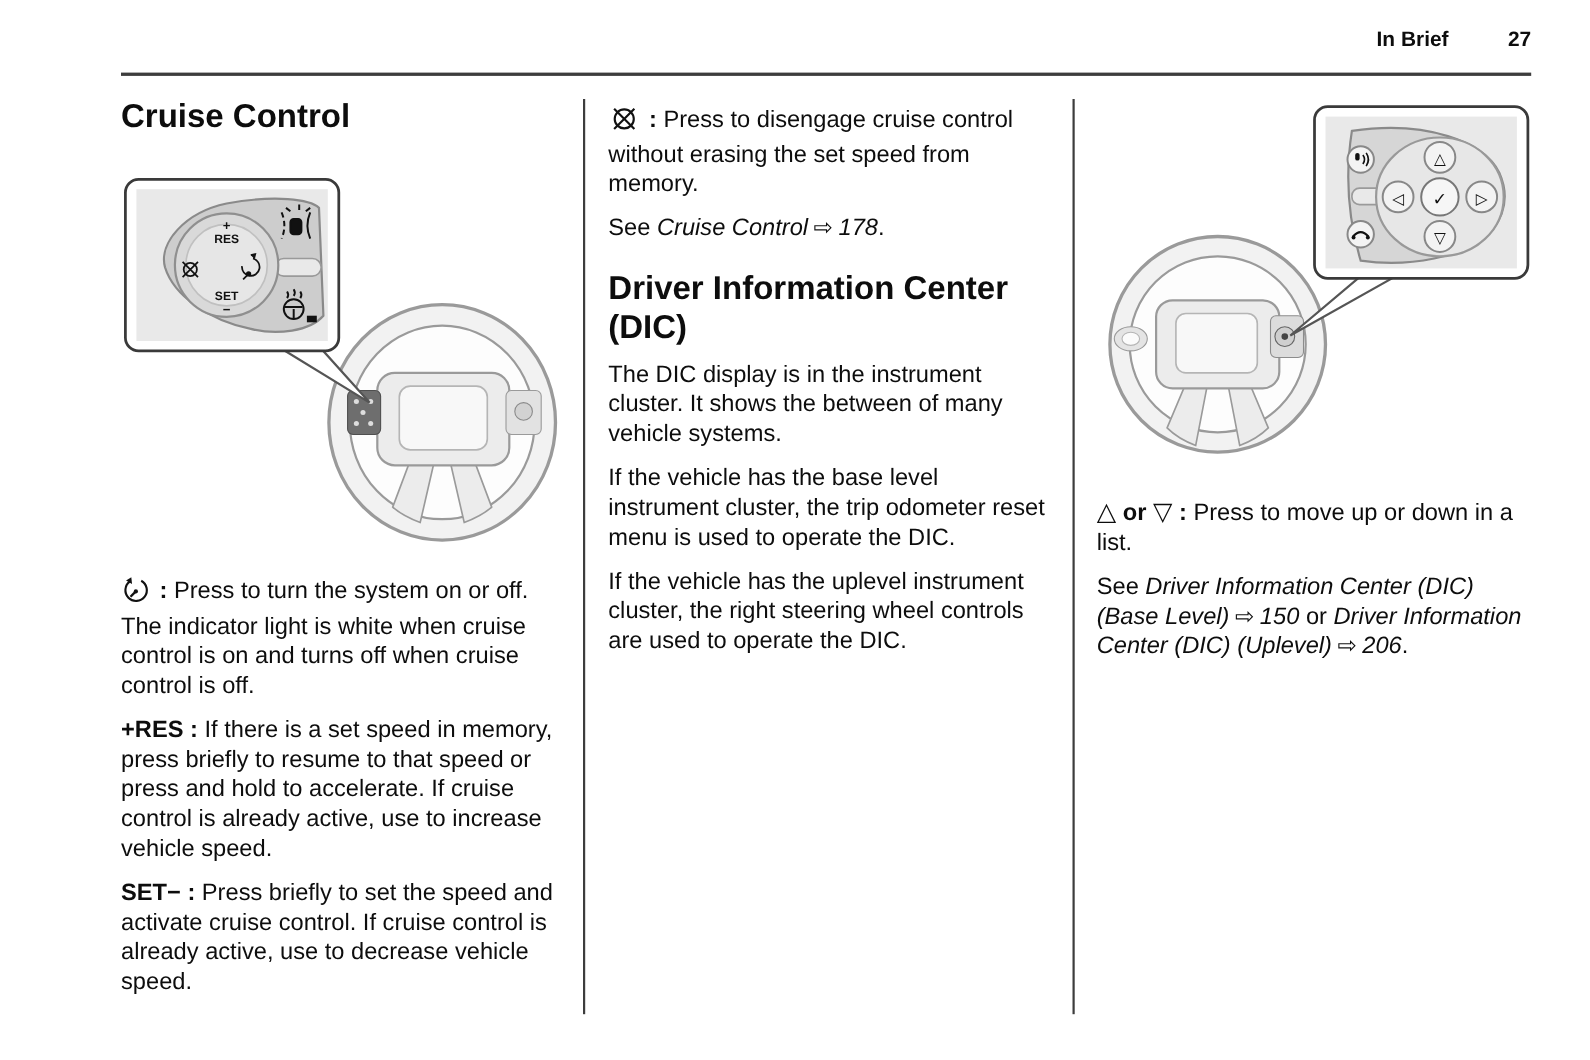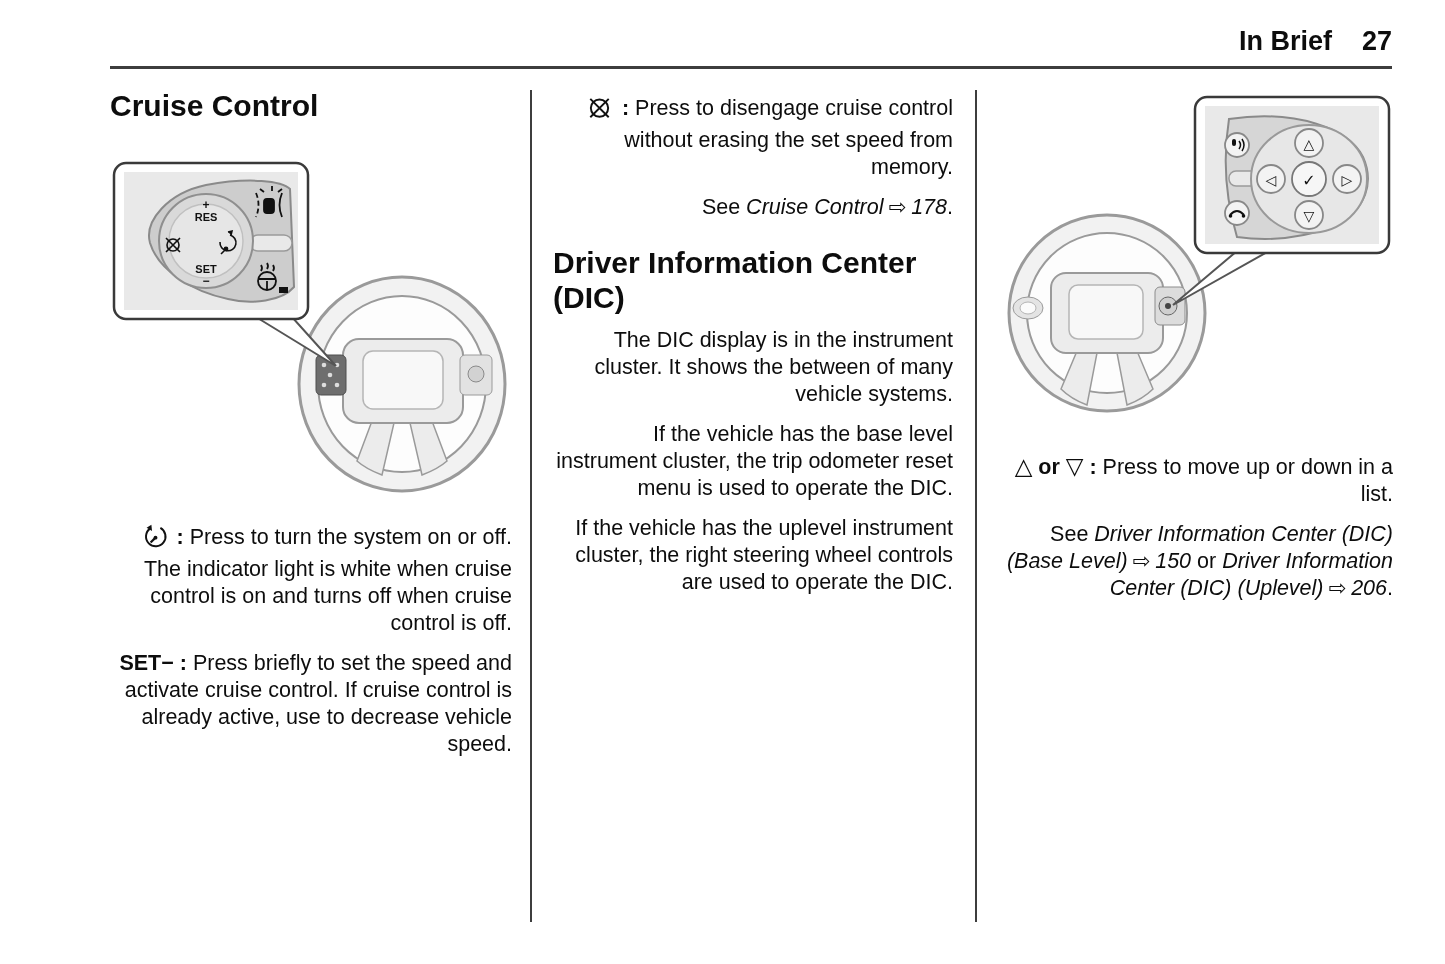--- a/index.html
+++ b/index.html
@@ -2,36 +2,36 @@
 <html><head>
 <meta charset="utf-8">
 <style>
   html,body { margin:0; padding:0; background:#ffffff; }
   .page {
     position:relative; width:1445px; height:964px; background:#ffffff;
     font-family:"Liberation Sans","DejaVu Sans",sans-serif; color:#0d0d0d; overflow:hidden;
   }
   .header {
     position:absolute; top:26px; left:110px; width:1282px;
-    display:flex; justify-content:flex-end; align-items:baseline; gap:30px;
-    font-size:27px; font-weight:bold;
+    display:flex; justify-content:flex-end; align-items:baseline; gap:54px;
+    font-size:19px; font-weight:bold;
   }
   .hrule { position:absolute; top:66px; left:110px; width:1282px; height:3px; background:#3d3d3d; }
   .vrule { position:absolute; top:90px; height:832px; width:2px; background:#3d3d3d; }
   .v1 { left:530px; }
   .v2 { left:975px; }
 
   .col { position:absolute; top:88px; font-size:21.5px; line-height:27px; }
   .col1 { left:110px;  width:402px; }
   .col2 { left:553px;  width:400px; padding-top:6px; }
   .col3 { left:997px;  width:396px; padding-top:7px; }
 
   h1 { font-size:30px; line-height:35px; margin:0; font-weight:bold; }
   .col2 h1 { margin:24px 0 12px 0; }
-  .col p { margin:0 0 13px 0;text-align:right; }
+  .col p { margin:0 0 13px 0; }
   .term { font-weight:bold; }
   .em { font-style:italic; }
   .sym { font-family:"DejaVu Sans",sans-serif; }
   .col3 .padsym { font-size:23px; }
   .arrow { font-family:"DejaVu Sans",sans-serif; font-style:normal; font-size:21px; margin:0 5px; }
   .inline-icon { display:inline-block; vertical-align:-5px; margin-right:2px; }
   .illus { display:block; }
   .illus1 { margin:36px 0 24px 0; }
   .illus3 { margin:0 0 36px 0; }
   svg text { font-family:"Liberation Sans","DejaVu Sans",sans-serif; }
@@ -117,20 +117,23 @@
       <span class="inline-icon">
         <svg width="27" height="26" viewBox="0 0 24 24">
           <path d="M7 5.2 A 9 9 0 1 0 16.5 4.6" fill="none" stroke="#111" stroke-width="1.8"></path>
           <path d="M8.2 1.6 L3.8 4.4 L8.8 7.4 Z" fill="#111"></path>
           <path d="M12 13.5 L7.5 18" stroke="#111" stroke-width="2"></path>
           <circle cx="12" cy="13.5" r="1.8" fill="#111"></circle>
         </svg>
       </span><span class="term"> : </span><span>Press to turn the system on or off. The indicator light is white when cruise control is on and turns off when cruise control is off.</span>
     </p>
 
+    <p>
+      <span class="term">+RES</span><span class="term"> : </span><span>If there is a set speed in memory, press briefly to resume to that speed or press and hold to accelerate. If cruise control is already active, use to increase vehicle speed.</span>
+    </p>
 
     <p>
       <span class="term">SET−</span><span class="term"> : </span><span>Press briefly to set the speed and activate cruise control. If cruise control is already active, use to decrease vehicle speed.</span>
     </p>
   </div>
 
   <div class="col col2">
     <p>
       <span class="inline-icon">
         <svg width="29" height="26" viewBox="0 0 26 24">

